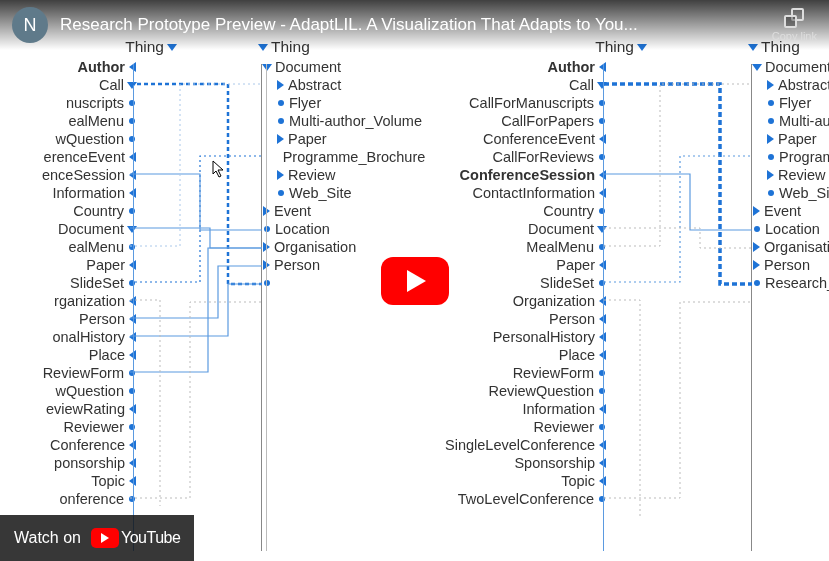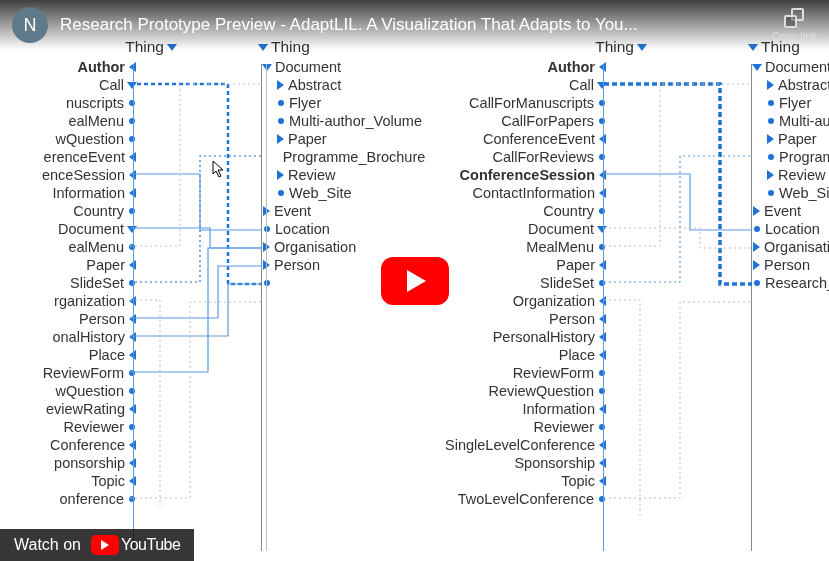--- a/index.html
+++ b/index.html
@@ -46,21 +46,21 @@
   .p2 .axis { left:6px; border-left:1px solid #888;}
   .p2 .axis2 { position:absolute; left:11px; top:28px; bottom:10px; border-left:1px solid #bbb;}
   .p3 .axis { right:46px; }
   .p4 .axis { left:6px; border-left:1px solid #888;}
 
   
   .play { position:absolute; left:50%; top:50%; transform:translate(-50%,-50%); width:68px; height:48px; background:#ff0000; border-radius:12px; display:flex; align-items:center; justify-content:center; z-index:30; cursor:pointer;}
   .play .tri { width:0; height:0; border-top:11px solid transparent; border-bottom:11px solid transparent; border-left:19px solid #fff; margin-left:4px;}
 
   
-  .watch { position:absolute; left:0; bottom:0; height:32px; background:rgba(20,20,20,0.85); color:#fff; display:flex; align-items:center; padding:8px 14px; font-size:16px; z-index:25; cursor:pointer;}
+  .watch { position:absolute; left:0; bottom:0; height:46px; background:rgba(20,20,20,0.85); color:#fff; display:flex; align-items:center; padding:8px 14px; font-size:16px; z-index:25; cursor:pointer;}
   .yt { margin-left:10px; display:flex; align-items:center; }
   .yt-badge { width:28px; height:20px; background:#ff0000; border-radius:5px; display:flex; align-items:center; justify-content:center; margin-right:2px;}
   .yt-badge .t { width:0;height:0;border-top:5px solid transparent;border-bottom:5px solid transparent;border-left:8px solid #fff;}
   .yt-text { font-size:16px; font-weight:500; letter-spacing:-0.5px;}
 
   
   svg.links { position:absolute; top:0; left:0; width:100%; height:100%; z-index:1; pointer-events:none;}
 
   
   .cursor { position:absolute; left:212px; top:124px; z-index:15; font-size:16px; color:#000;}

